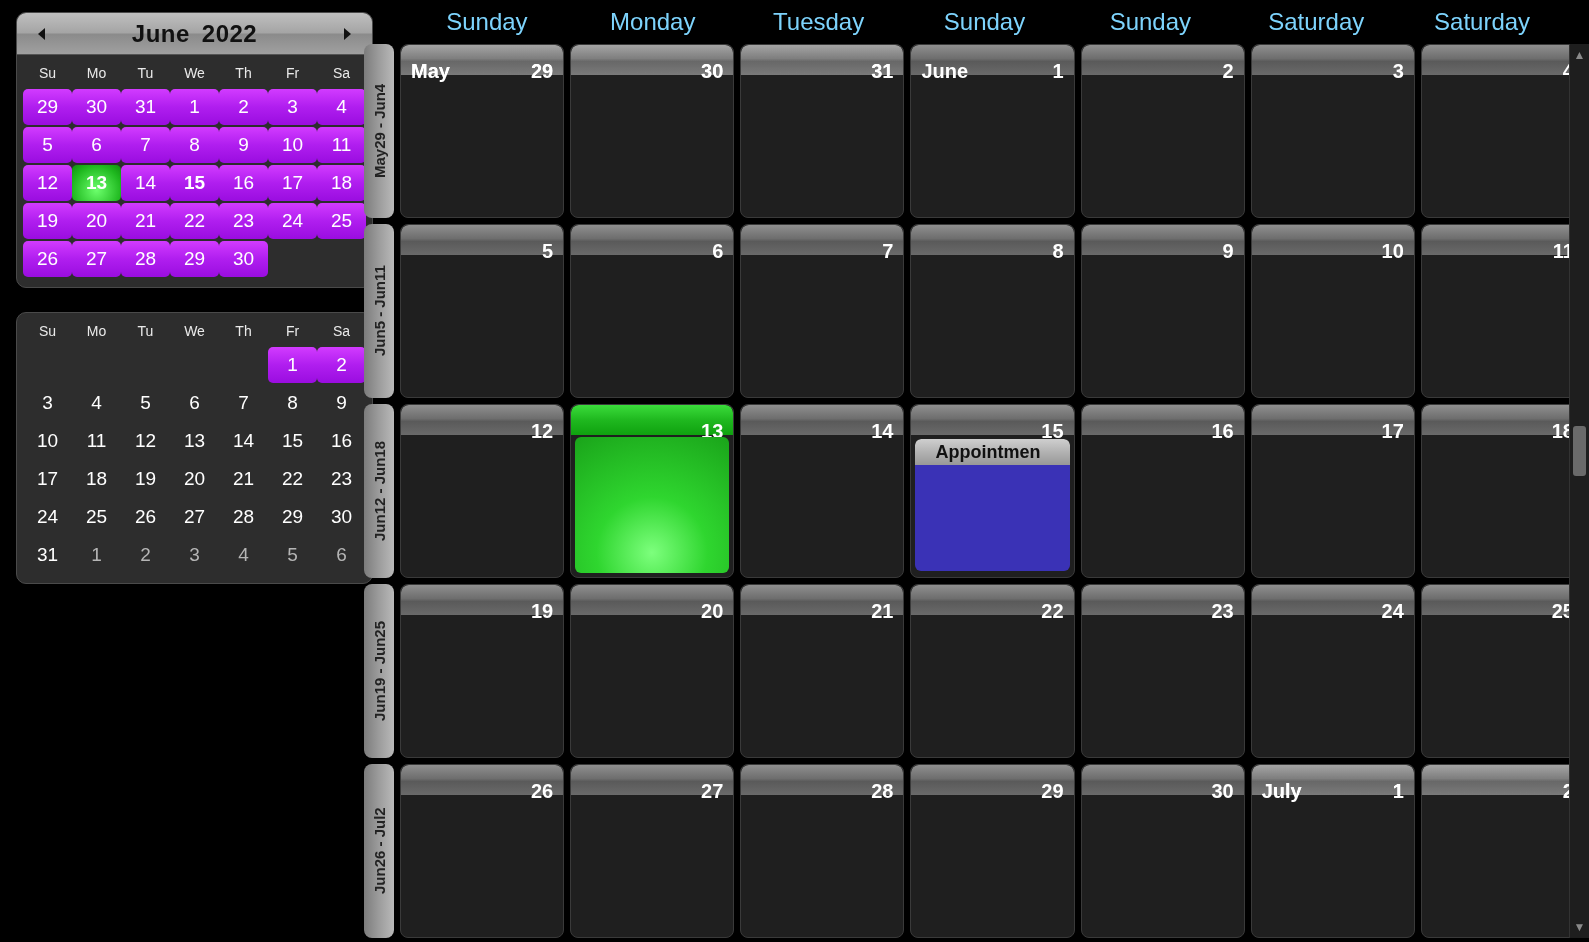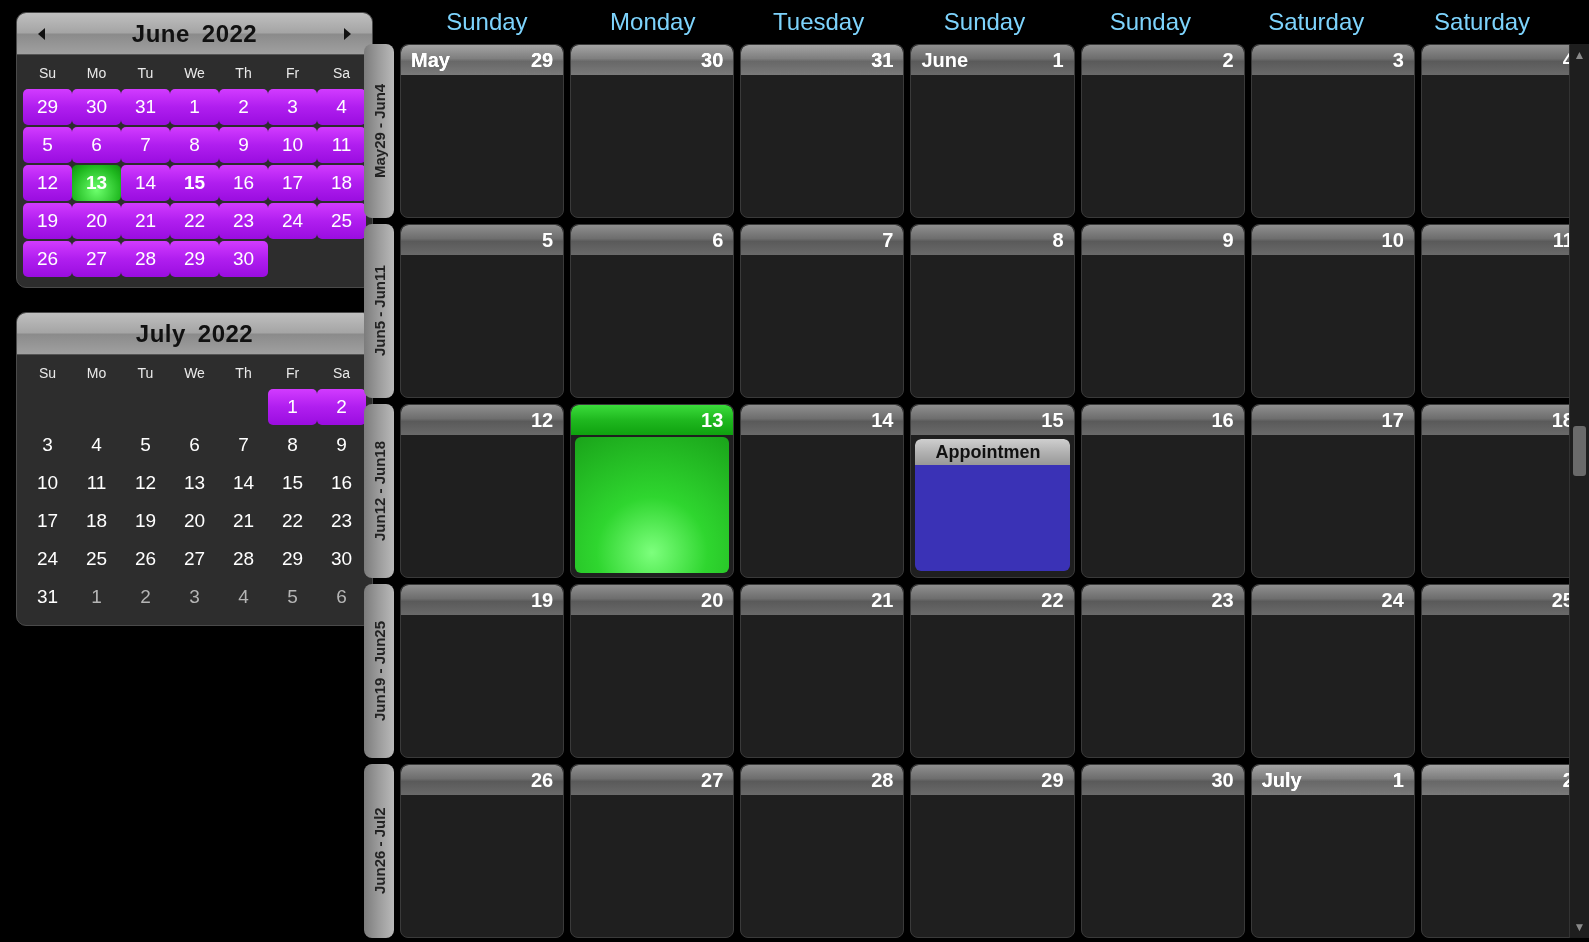--- a/index.html
+++ b/index.html
@@ -52,21 +52,21 @@
   display: flex; align-items: center; justify-content: center;
   writing-mode: vertical-rl; transform: rotate(180deg);
   color: #222; font-size: 15px; font-weight: 600;
 }
 .day { position: relative; background: #1f1f1f; border: 1px solid #3a3a3a; border-radius: 8px; overflow: hidden; }
 .day.other-month .dnum-bar { filter: brightness(1.15); }
 .dnum-bar {
   height: 28px;
   background: linear-gradient(#8f8f8f 0%, #6e6e6e 45%, #5a5a5a 55%, #6a6a6a 100%);
   border-top-left-radius: 8px; border-top-right-radius: 8px;
-  display: flex; align-items: center; justify-content: flex-end;
+  display: flex; justify-content: flex-end;
   padding: 15px 10px; color: #fff; font-size: 20px; font-weight: 600;
   position: relative;
 }
 .dnum-bar .mlabel { position: absolute; left: 10px; font-size: 20px; font-weight: 600; }
 .day.today .dnum-bar { background: linear-gradient(#3bdc3b 0%, #1fb81f 50%, #0fa20f 100%); }
 .day.today .body { background: radial-gradient(circle at 50% 85%, #7dff7d 0%, #2fd62f 40%, #1aa41a 100%); }
 .day .body { position: absolute; top: 32px; left: 4px; right: 4px; bottom: 4px; border-radius: 6px; }
 
 
 .appt { position: absolute; top: 34px; left: 4px; right: 4px; bottom: 6px; border-radius: 6px; overflow: hidden; }
@@ -137,23 +137,20 @@
           <div class="mini-cell hilight">26</div>
           <div class="mini-cell hilight">27</div>
           <div class="mini-cell hilight">28</div>
           <div class="mini-cell hilight">29</div>
           <div class="mini-cell hilight">30</div>
           <div class="mini-cell"></div>
           <div class="mini-cell"></div>
         </div>
       </div>
       <div class="mini">
-        <div class="mini-head">
-          <div class="mini-title"><span>July</span><span class="gap"></span><span>2022</span></div>
-        </div>
         <div class="mini-grid">
           <div class="hd">Su</div>
           <div class="hd">Mo</div>
           <div class="hd">Tu</div>
           <div class="hd">We</div>
           <div class="hd">Th</div>
           <div class="hd">Fr</div>
           <div class="hd">Sa</div>
           <div class="mini-cell"></div>
           <div class="mini-cell"></div>

